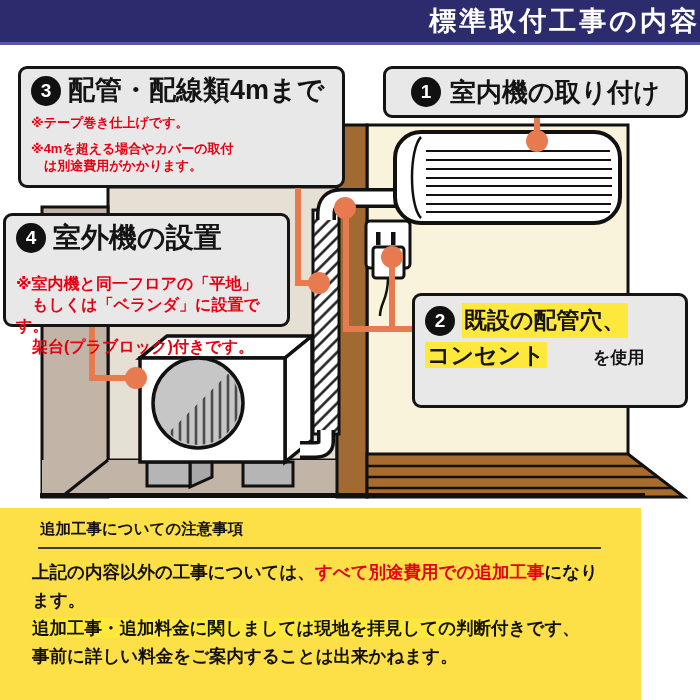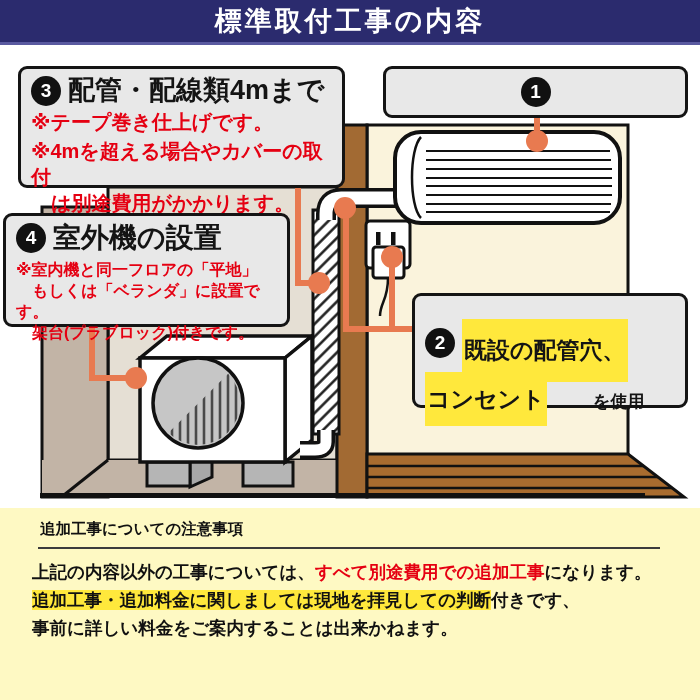--- a/index.html
+++ b/index.html
@@ -3,53 +3,53 @@
 <meta charset="utf-8">
 <style>
   html,body{margin:0;padding:0;background:#fff;}
   .stage{
     position:relative;width:700px;height:700px;background:#ffffff;overflow:hidden;
     font-family:"Liberation Sans","DejaVu Sans",sans-serif;color:#141414;
   }
   
   .title-bar{
     position:absolute;left:0;top:0;width:700px;height:42px;background:#2B2B6E;
-    border-bottom:3px solid #5A5AA0;display:flex;align-items:center;justify-content:center;z-index:4;
+    border-bottom:3px solid #5A5AA0;display:flex;align-items:center;justify-content:flex-end;z-index:4;
   }
   .title-bar .title-text{color:#fff;font-size:27px;font-weight:bold;letter-spacing:3px;}
   
   svg.illustration{position:absolute;left:0;top:0;z-index:1;}
   
   .callout{
     position:absolute;background:#E8E8E8;border:3px solid #141414;border-radius:9px;
     box-sizing:border-box;z-index:3;
   }
   .callout-title{display:flex;align-items:center;gap:7px;font-weight:bold;line-height:1.1;}
   .num{
     display:inline-flex;flex:none;width:30px;height:30px;border-radius:50%;background:#111;
     color:#fff;align-items:center;justify-content:center;font-size:19px;font-weight:bold;
   }
   .note{color:#E50012;font-weight:bold;white-space:pre-line;}
   #box-piping{left:18px;top:66px;width:327px;height:122px;padding:7px 10px 6px 10px;}
   #box-piping .callout-title{font-size:27px;}
-  #box-piping .note{font-size:20px;line-height:1.3;margin-top:3px;}
+  #box-piping .note{font-size:13px;line-height:1.3;margin-top:9px;}
   #box-indoor{
     left:383px;top:66px;width:305px;height:52px;display:flex;align-items:center;
     justify-content:center;gap:9px;font-size:26px;font-weight:bold;
   }
   #box-outdoor{left:3px;top:213px;width:287px;height:114px;padding:7px 10px;}
   #box-outdoor .callout-title{font-size:28px;}
-  #box-outdoor .note{font-size:16px;line-height:1.32;margin-top:5px;}
+  #box-outdoor .note{font-size:16px;line-height:1.32;margin-top:19px;}
   #box-outlet{left:412px;top:293px;width:276px;height:115px;padding:7px 10px;font-weight:bold;}
   #box-outlet .outlet-line{font-size:23px;line-height:35px;white-space:nowrap;}
   #box-outlet .outlet-line.first{display:flex;align-items:center;gap:7px;}
-  .hl{background:#FFE83C;padding:14px 2px;margin-top:16px;}
+  .hl{background:#FFE83C;padding:0 2px;}
   .suffix-small{font-size:17px;background:none;margin-left:40px;}
   
-  .notice-panel{position:absolute;left:0;top:508px;width:700px;height:192px;background:#fef9c3;z-index:2;}
+  .notice-panel{position:absolute;left:0;top:508px;width:641px;height:192px;background:#fde047;z-index:2;}
   .notice-heading{margin:11px 0 0 40px;font-size:15.5px;font-weight:bold;color:#111;}
   .notice-rule{margin:7px 40px 0 38px;border-top:2px solid #3C3C3C;height:0;}
   .notice-body{margin:9px 30px 0 32px;font-size:17.5px;font-weight:bold;line-height:28px;color:#111;}
   .seg-red{color:#E50012;}
   .seg-hl{background:#FFE83C;}
 </style>
 </head>
 <body>
 
 <div class="stage">
@@ -156,20 +156,21 @@
       <span class="num">3</span>
       <span>配管・配線類4mまで</span>
     </div>
     <div class="note">※テープ巻き仕上げです。</div>
     <div class="note">※4mを超える場合やカバーの取付
 　は別途費用がかかります。</div>
   </div>
 
   <div class="callout" id="box-indoor">
     <span class="num">1</span>
+    <span>室内機の取り付け</span>
   </div>
 
   <div class="callout" id="box-outdoor">
     <div class="callout-title">
       <span class="num">4</span>
       <span>室外機の設置</span>
     </div>
     <div class="note">※室内機と同一フロアの「平地」
 　もしくは「ベランダ」に設置です。
 　架台(プラブロック)付きです。</div>

